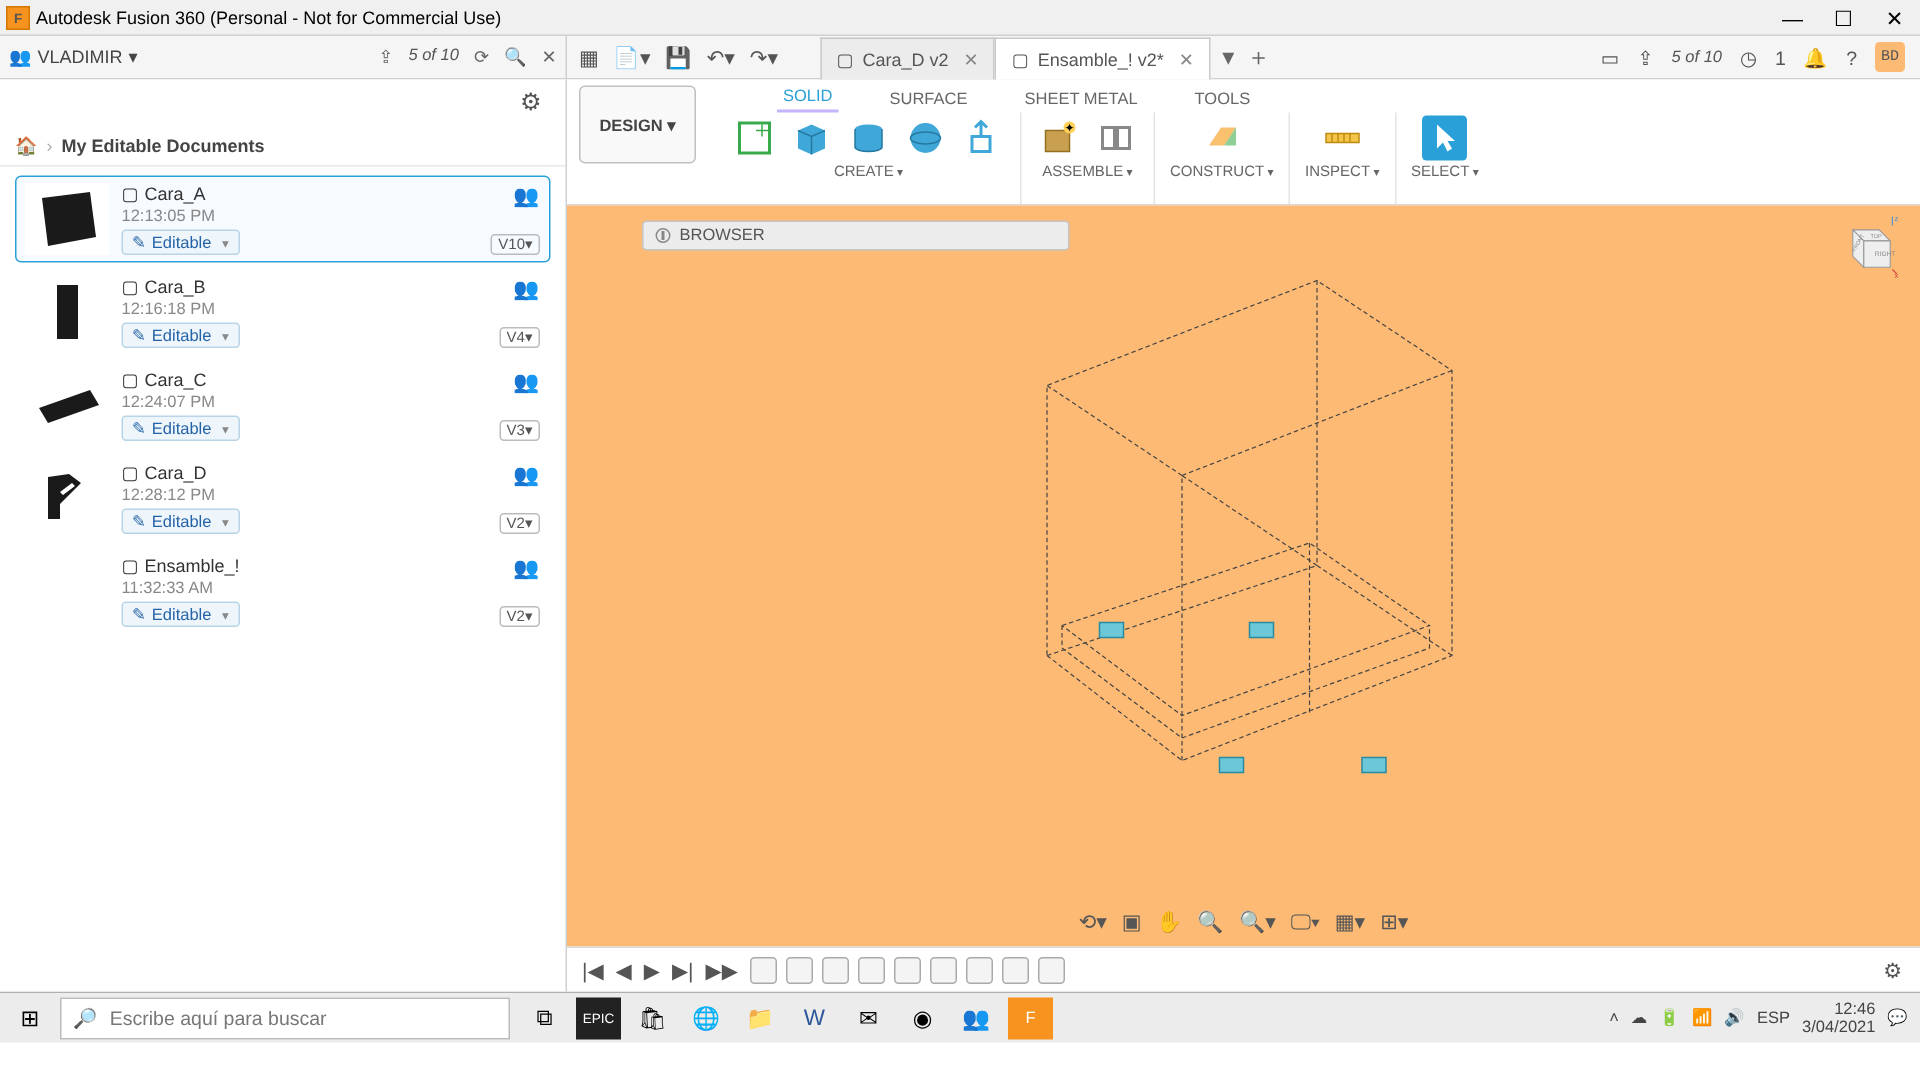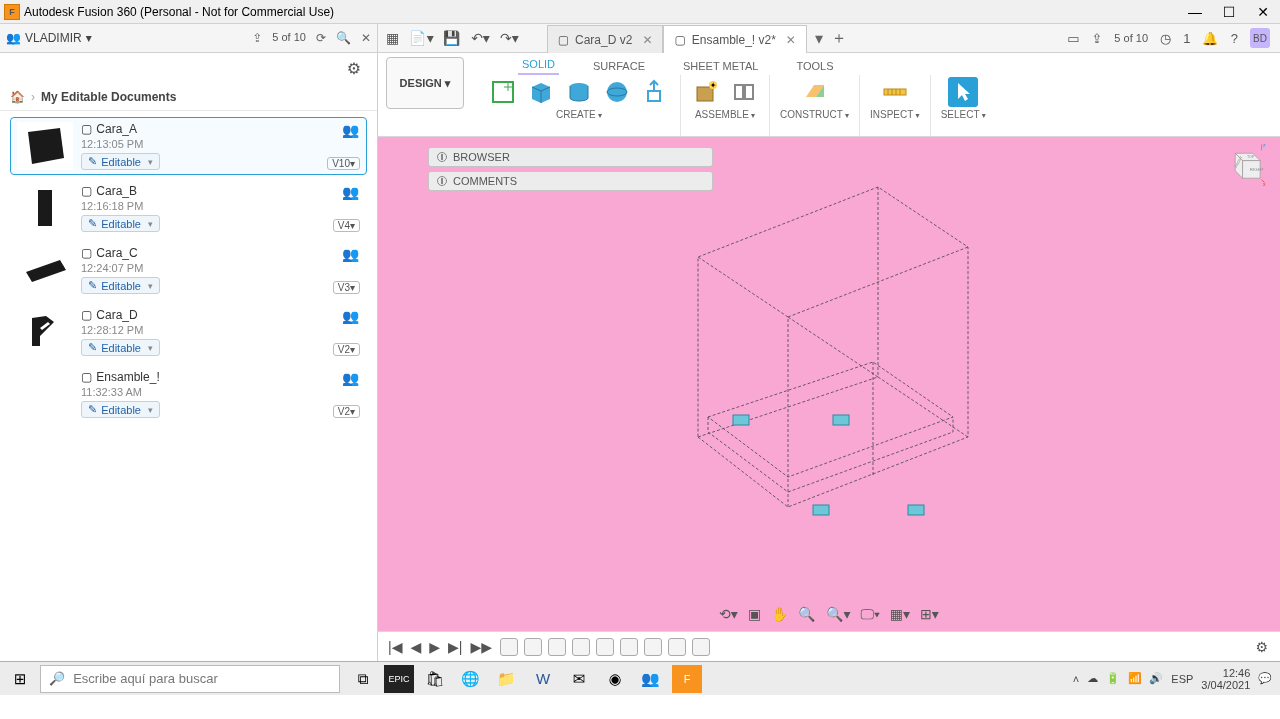--- a/index.html
+++ b/index.html
@@ -10,33 +10,33 @@
 #titlebar .icon { width:16px; height:16px; margin:0 4px; background:#f7931e; border:1px solid #d07800; font-size:9px; text-align:center; line-height:14px; font-weight:bold; color:#555;}
 #titlebar .wincontrols { margin-left:auto; display:flex; }
 #titlebar .wincontrols div { width:34px; text-align:center; font-size:14px; cursor:pointer; }
 
 
 #row2 { height:29px; display:flex; }
 #row2-left { width:378px; background:#f5f5f5; border-right:1px solid #d0d0d0; border-bottom:1px solid #d0d0d0; display:flex; align-items:center; padding:0 6px; gap:8px; font-size:12px; color:#444;}
 #row2-left .team { display:flex; align-items:center; gap:4px; cursor:pointer;}
 #row2-left .ricons { margin-left:auto; display:flex; gap:10px; color:#666;}
 #row2-left .ricons span { cursor:pointer; }
-.badge5 { font-size:11px; color:#555; }
+.badge5 { font-size:11px; color:#555;font-style:italic; }
 
 #row2-right { flex:1; background:#f5f5f5; border-bottom:1px solid #d0d0d0; display:flex; align-items:stretch; }
 .qat { display:flex; align-items:center; gap:10px; padding:0 8px; color:#555; }
 .qat span { cursor:pointer; font-size:14px;}
 .doctabs { display:flex; margin-left:20px; }
 .doctab { display:flex; align-items:center; gap:6px; padding:0 10px; border:1px solid #c8c8c8; border-bottom:none; font-size:12px; color:#555; background:#ececec; cursor:pointer; position:relative; top:1px;}
 .doctab.active { background:#fff; }
 .doctab .x { margin-left:4px; color:#888; }
 .tabextra { display:flex; align-items:center; gap:8px; padding:0 8px; color:#666; }
 .tabextra span { cursor:pointer; }
 .topright { margin-left:auto; display:flex; align-items:center; gap:12px; padding:0 10px; color:#555; font-size:13px;}
-.topright .avatar { width:20px; height:20px; border-radius:3px; background:#c4b5fd; font-size:10px; display:flex; align-items:center; justify-content:center; }
+.topright .avatar { width:20px; height:20px; border-radius:3px; background:#fdba74; font-size:10px; display:flex; align-items:center; justify-content:center;font-family:Liberation Mono, monospace; }
 
 
 #main { height:608px; display:flex; }
 #leftpanel { width:378px; border-right:1px solid #d0d0d0; background:#fff; display:flex; flex-direction:column; }
 #leftpanel .gearrow { height:30px; display:flex; justify-content:flex-end; align-items:center; padding-right:16px; color:#555;}
 #breadcrumb { height:28px; display:flex; align-items:center; padding:0 10px; gap:6px; font-size:12px; color:#444; border-bottom:1px solid #e8e8e8;}
 .bc-sep { color:#aaa; }
 .doclist { padding:6px 10px; display:flex; flex-direction:column; gap:4px;}
 .doccard { border:1px solid transparent; border-radius:4px; padding:4px 6px; display:flex; gap:8px; position:relative;}
 .doccard.sel { border-color:#2aa0d8; background:#f6fbff;}
@@ -60,21 +60,21 @@
 .designbtn { position:absolute; left:8px; top:-18px; width:78px; height:52px; border:1px solid #c0c0c0; border-radius:4px; background:#f9f9f9; display:flex; align-items:center; justify-content:center; font-size:11px; font-weight:bold; color:#444; cursor:pointer;}
 .rgroups { margin-left:100px; display:flex; height:100%; }
 .rgroup { border-right:1px solid #e4e4e4; padding:2px 10px 0; display:flex; flex-direction:column; align-items:center; }
 .ricons2 { display:flex; gap:8px; }
 .ribicon { width:30px; height:30px; border-radius:3px; display:flex; align-items:center; justify-content:center; cursor:pointer;}
 .rlabel { font-size:10px; color:#666; margin-top:2px; }
 .rlabel.dd::after { content:" ▾"; font-size:8px;}
 .selecticon { background:#2aa0d8; }
 
 
-#canvas { flex:1; position:relative; background:#f9a8d4; }
+#canvas { flex:1; position:relative; background:#fdba74; }
 .panelstrip { position:absolute; left:50px; top:10px; width:285px; }
 .pstrip { background:#ececec; border:1px solid #c4c4c4; border-radius:3px; padding:3px 8px; font-size:11px; color:#555; margin-bottom:4px; display:flex; align-items:center; gap:6px; cursor:pointer;}
 .pstrip .dot { width:10px; height:10px; border:1px solid #888; border-radius:50%; display:inline-block; position:relative;}
 .pstrip .dot::after{content:"";position:absolute;left:3px;top:1px;width:2px;height:6px;background:#888;}
 .viewcube { position:absolute; right:14px; top:6px; }
 .navbar { position:absolute; left:50%; transform:translateX(-50%); bottom:8px; display:flex; gap:10px; color:#555; font-size:14px;}
 .navbar span { cursor:pointer; }
 
 
 #timeline { height:30px; border-top:1px solid #d8d8d8; display:flex; align-items:center; padding:0 10px; gap:8px; color:#555; font-size:14px; position:relative;}
@@ -374,24 +374,20 @@
           <div class="rlabel dd">SELECT</div>
         </div>
       </div>
     </div>
 
     <div id="canvas">
       <div class="panelstrip">
         <div class="pstrip">
             <span class="dot"></span>
             <span>BROWSER</span>
-          </div>
-        <div class="pstrip">
-            <span class="dot"></span>
-            <span>COMMENTS</span>
           </div>
       </div>
 
       <svg style="position:absolute; left:300px; top:40px;" width="300" height="420" viewBox="0 0 300 420">
         <g stroke="#444" stroke-width="0.8" fill="none" stroke-dasharray="3 2">
 
           <polyline points="20,260 110,330 290,260 290,70 200,10 20,80 20,260"></polyline>
           <polyline points="110,330 110,140 20,80"></polyline>
           <polyline points="110,140 290,70"></polyline>
           <polyline points="200,10 200,200 110,140"></polyline>

